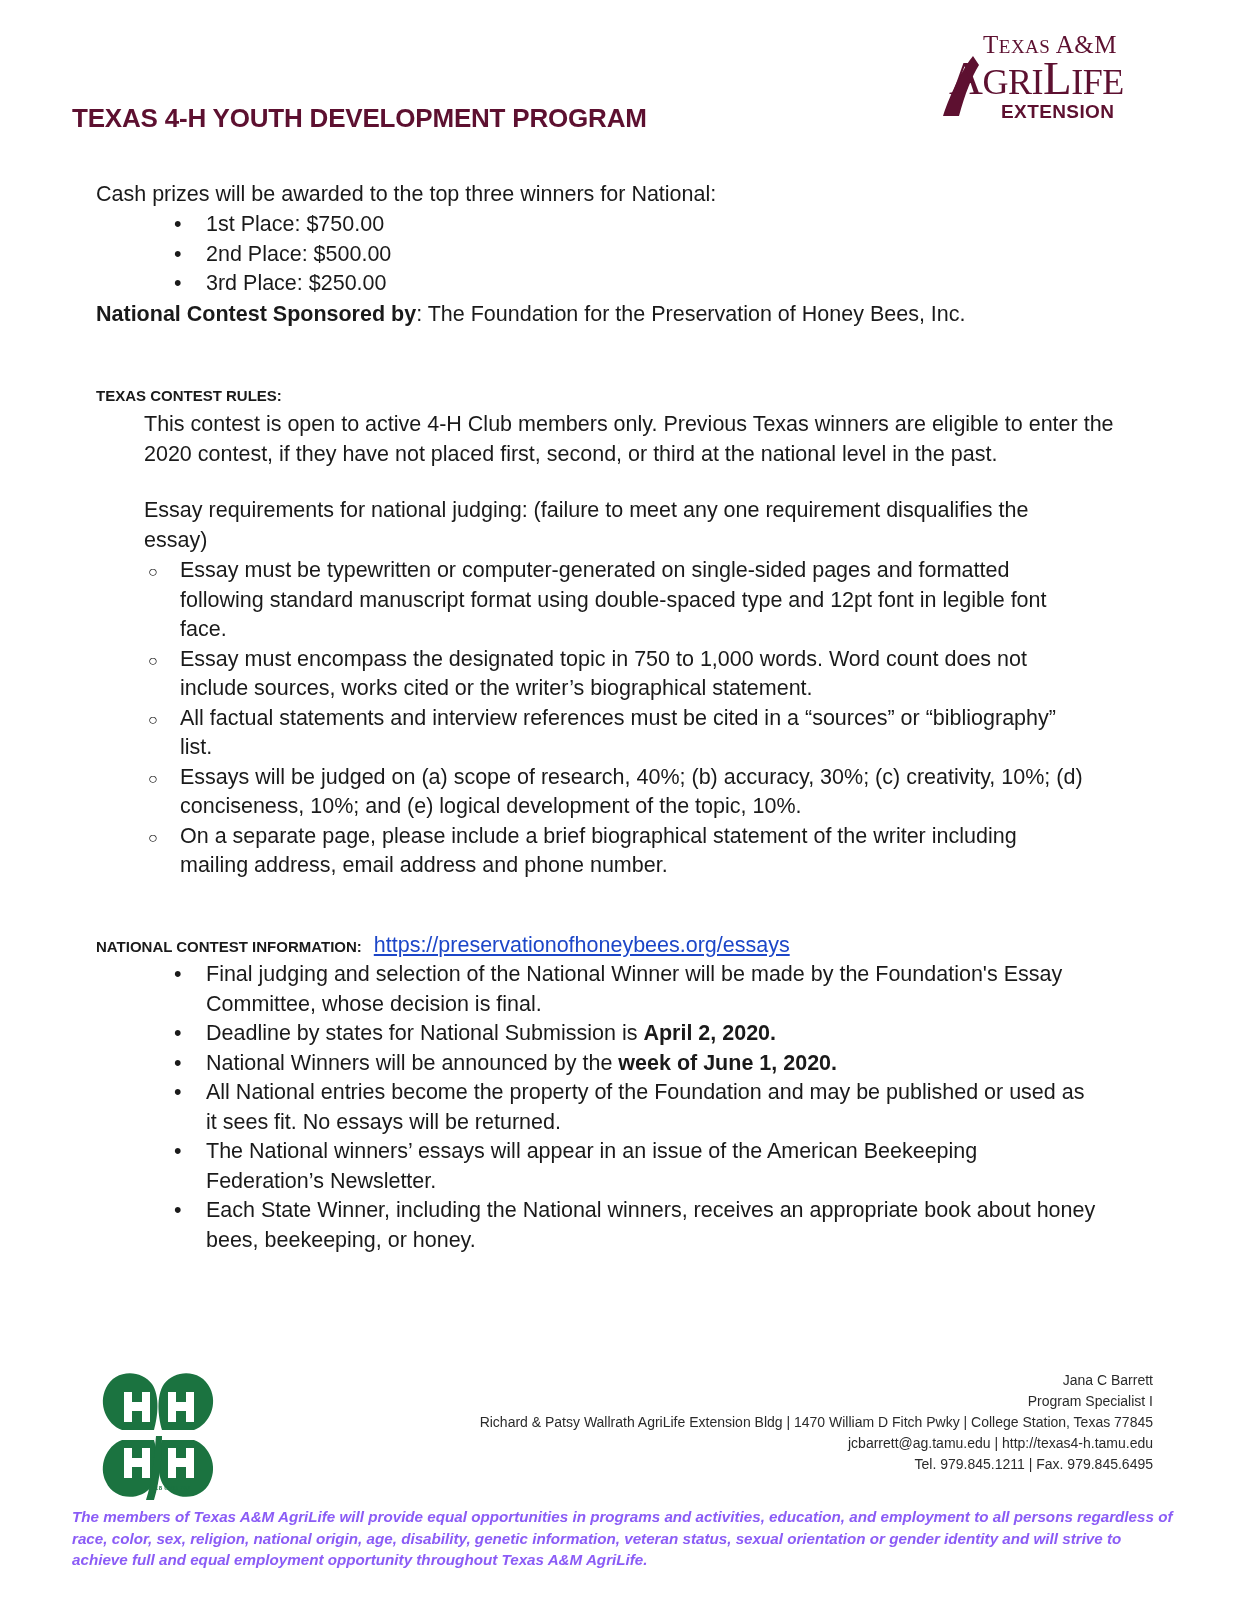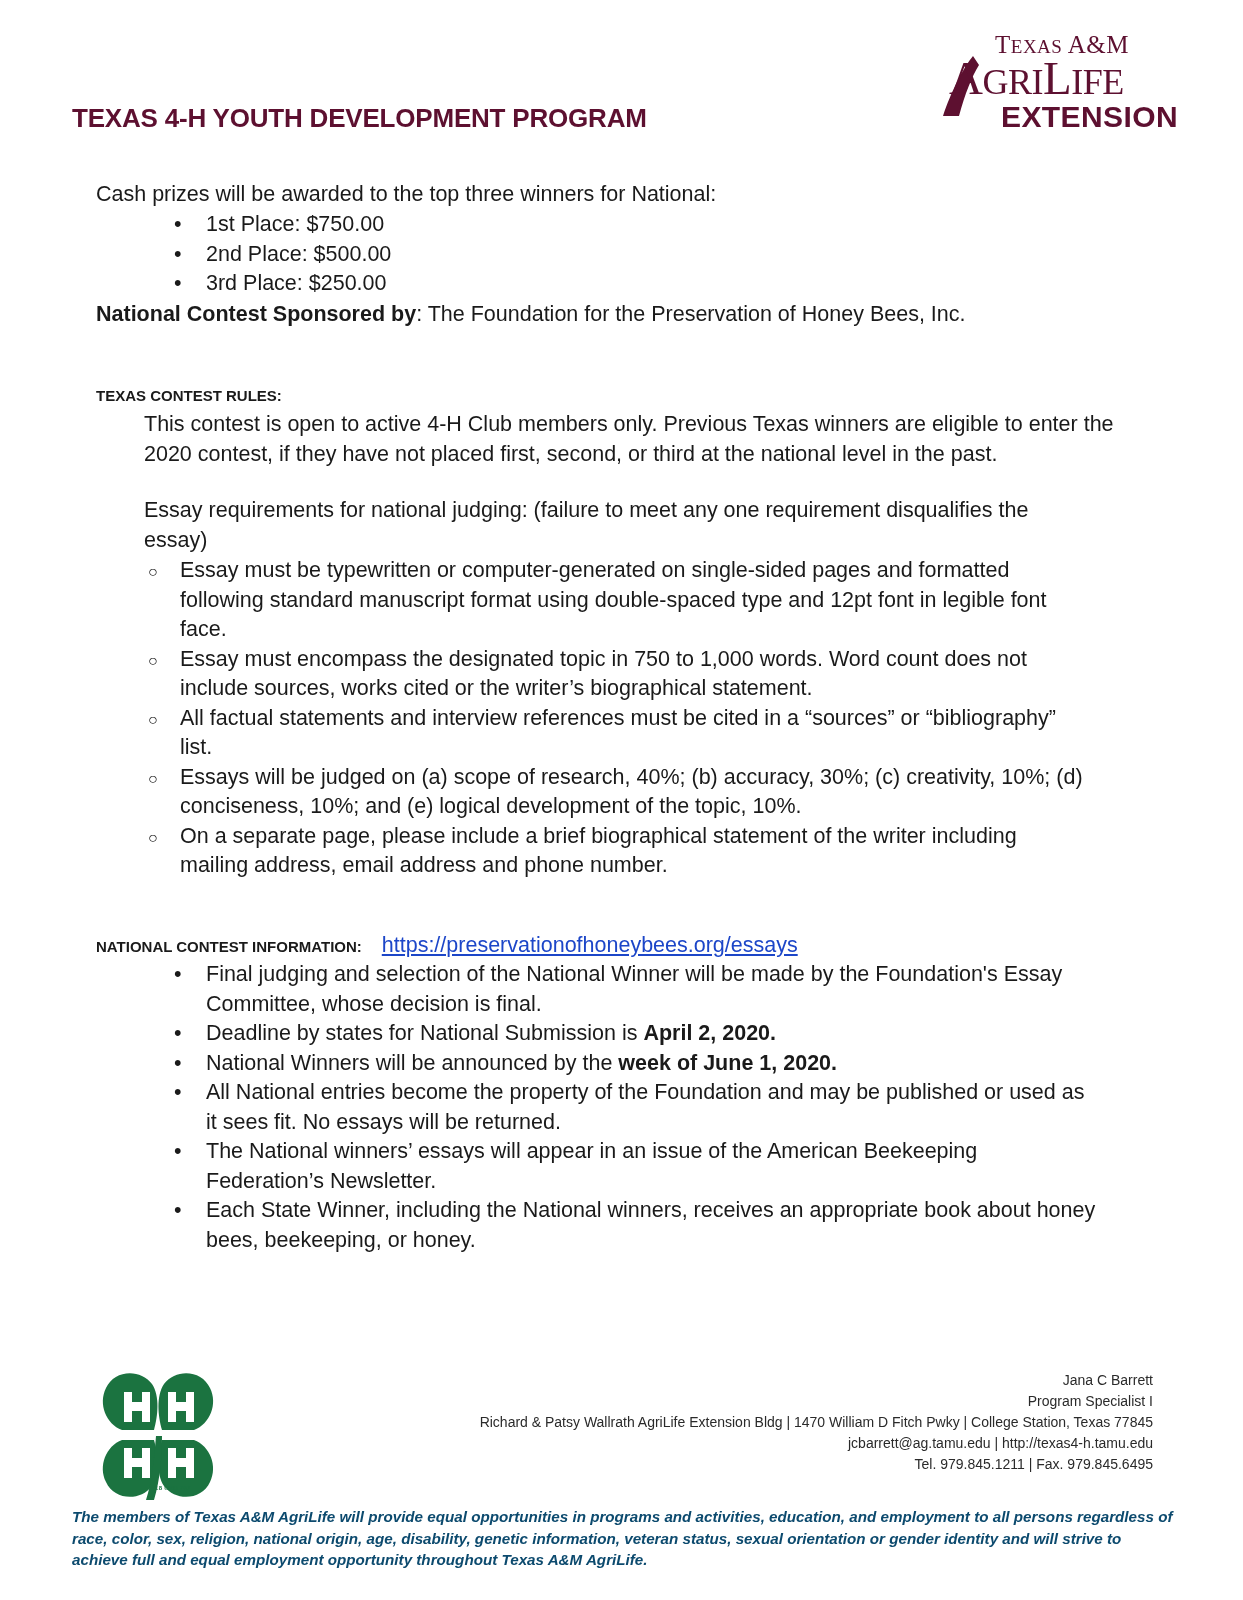--- a/index.html
+++ b/index.html
@@ -52,41 +52,40 @@
   }
   .agri-texas {
     position: absolute;
     left: 48px;
     top: 2px;
     font-family: "Liberation Serif", serif;
     font-size: 25px;
     letter-spacing: 0.5px;
     line-height: 1;
     white-space: nowrap;
-    margin-left: 12px;
   }
   .agri-texas .sc { font-size: 19px; }
   .agri-main {
     position: absolute;
     left: 14px;
     top: 25px;
     font-family: "Liberation Serif", serif;
     font-size: 47px;
     line-height: 1;
     letter-spacing: -0.5px;
     white-space: nowrap;
   }
   .agri-main .sc { font-size: 36px; }
   .agri-ext {
     position: absolute;
     left: 66px;
     top: 72px;
     font-family: "Liberation Sans", sans-serif;
     font-weight: bold;
-    font-size: 30px;
+    font-size: 19px;
     letter-spacing: 0.4px;
     line-height: 1;
     white-space: nowrap;
   }
   .agri-swoosh {
     position: absolute;
     left: 8px;
     top: 26px;
     width: 70px;
     height: 62px;
@@ -122,21 +121,20 @@
     top: 0;
     font-size: 21.5px;
     line-height: 29.5px;
   }
   .dot-bullet::before { content: "\2022"; }
   .circle-bullet::before { content: "\25CB"; font-size: 16px; }
 
   .link {
     color: #1c46c8;
     text-decoration: underline;
-    margin-left: 8px;
   }
 
   .sec-head {
     font-weight: bold;
     font-size: 15px;
   }
 
   
   .footer { position: absolute; left: 0; top: 0; width: 1243px; }
 
@@ -170,21 +168,21 @@
 
   .disclaimer {
     position: absolute;
     left: 72px;
     top: 1506px;
     width: 1106px;
     font-size: 15.2px;
     line-height: 21.5px;
     font-style: italic;
     font-weight: bold;
-    color: #0c4a6e;
+    color: #8b5cf6;
   }
 </style>
 </head>
 <body>
 
 <div class="page">
 
   <div class="doc-header">
     <div class="header-title">TEXAS 4-H YOUTH DEVELOPMENT PROGRAM</div>
 

